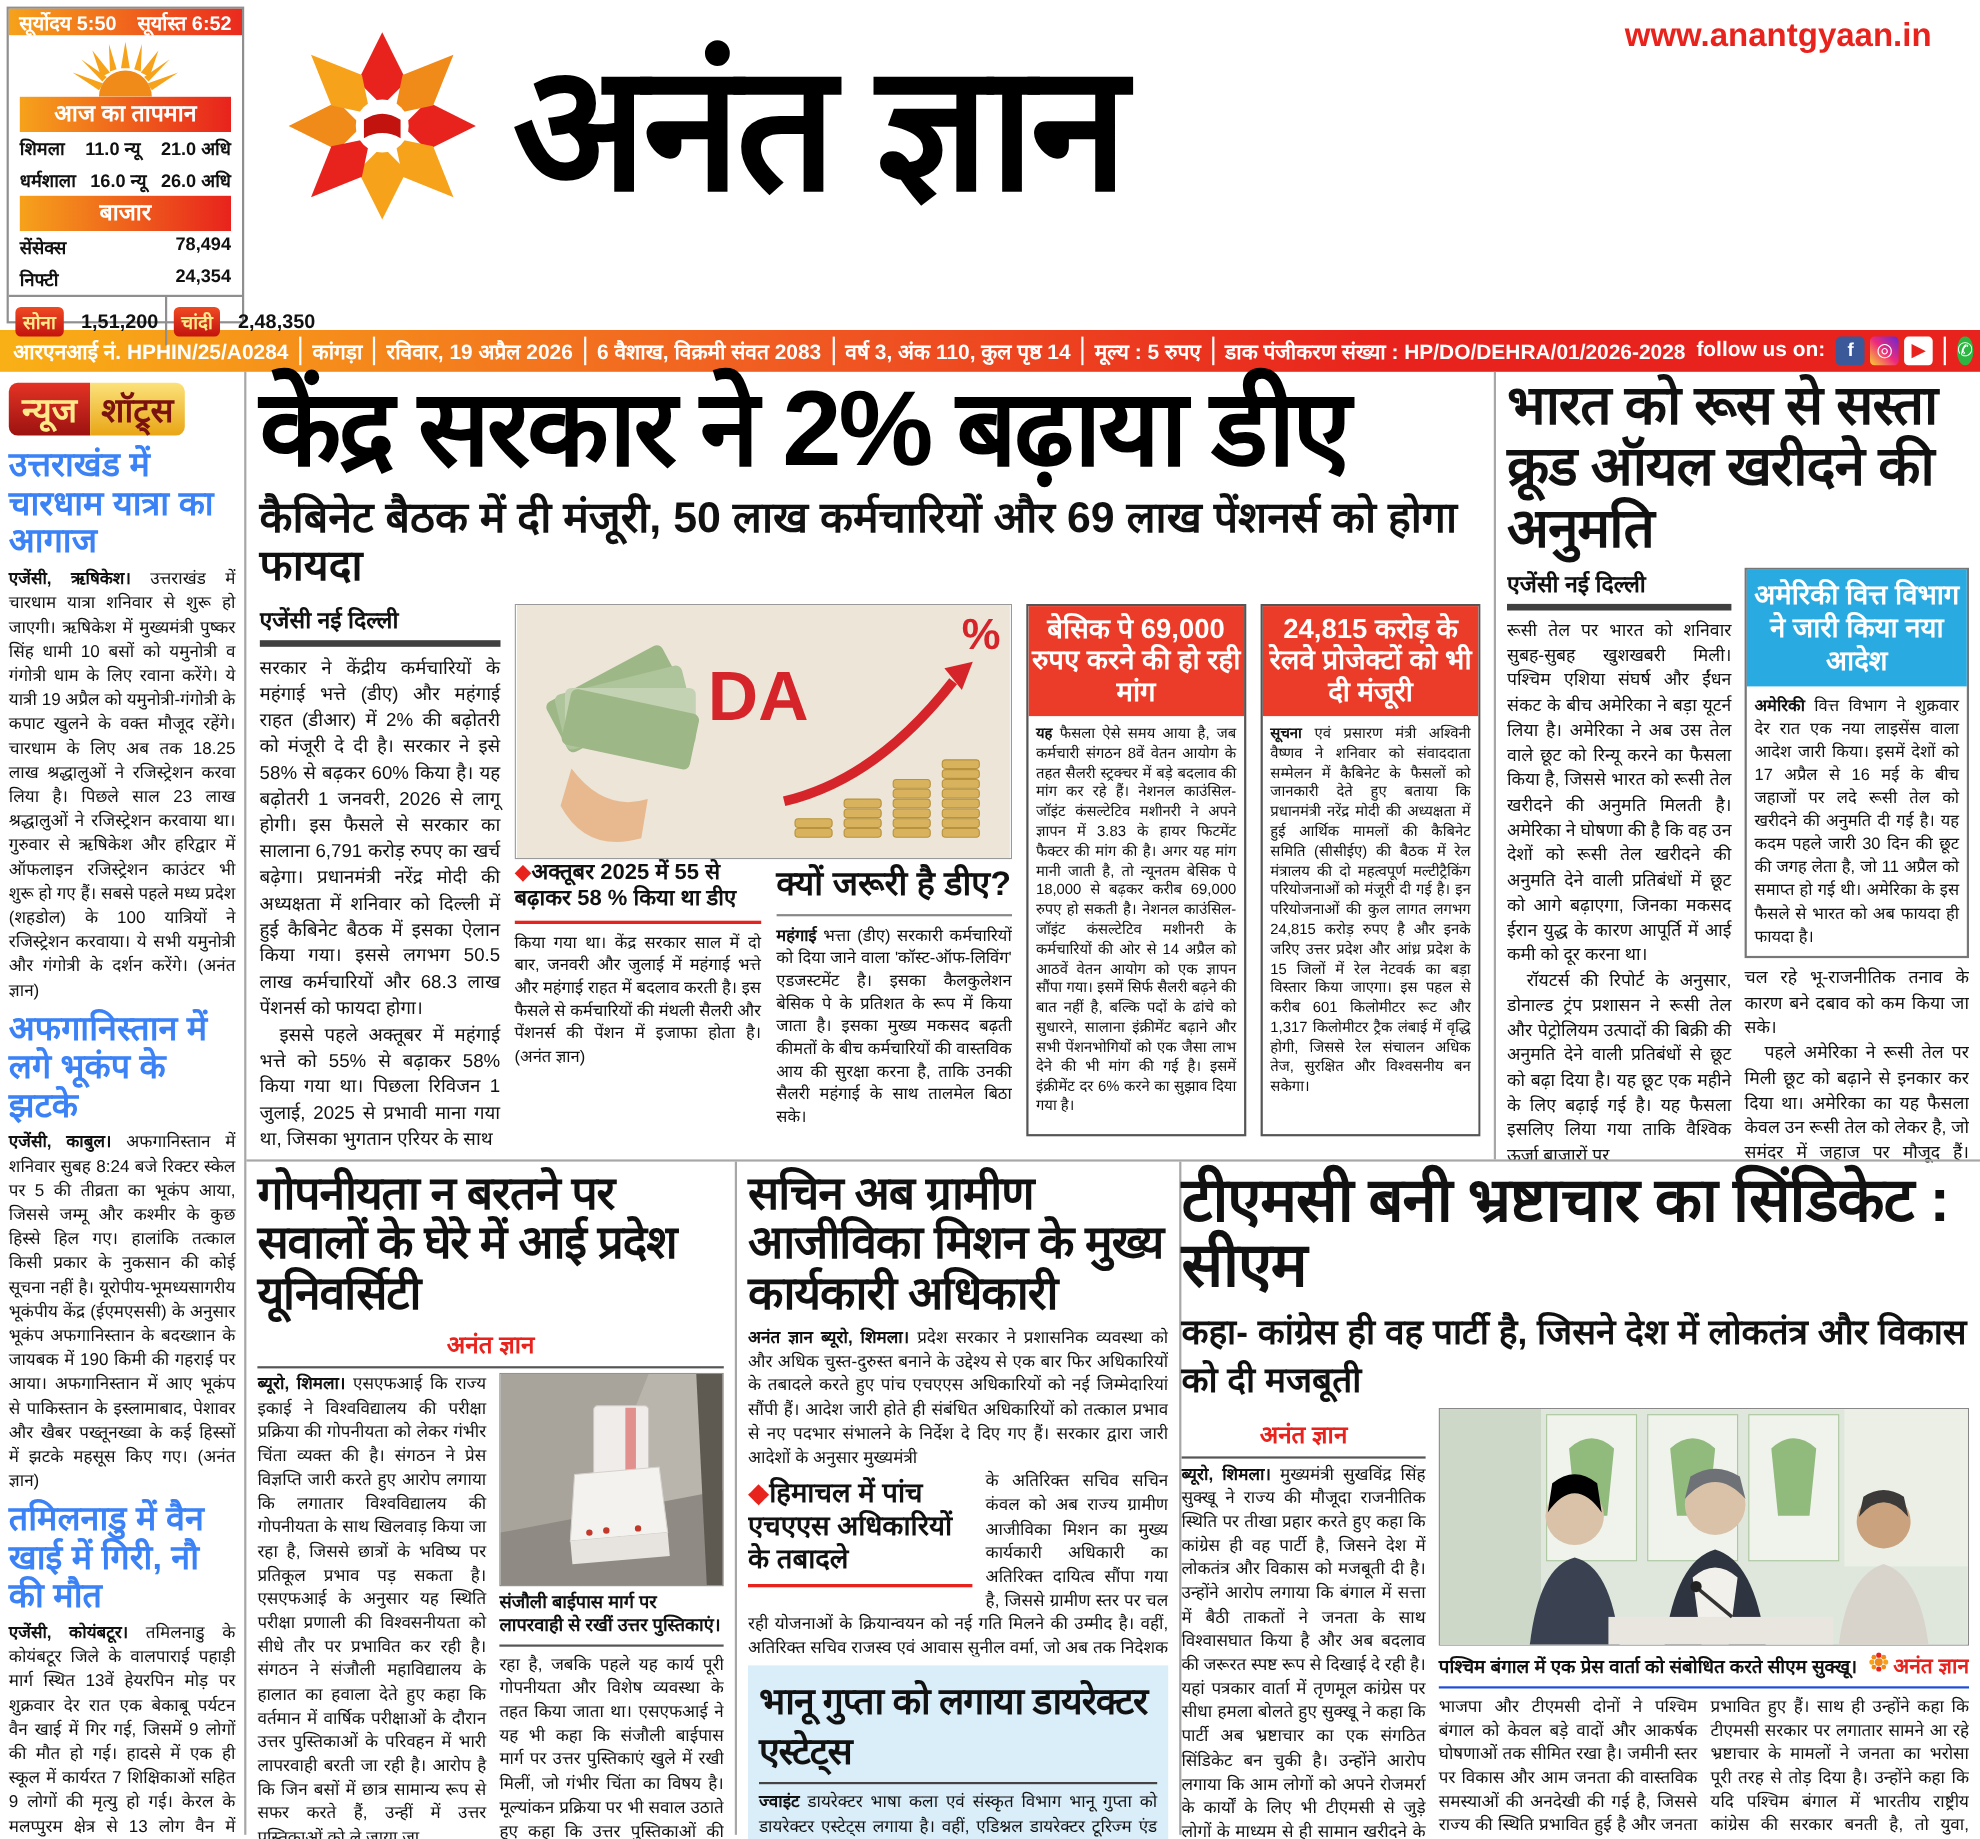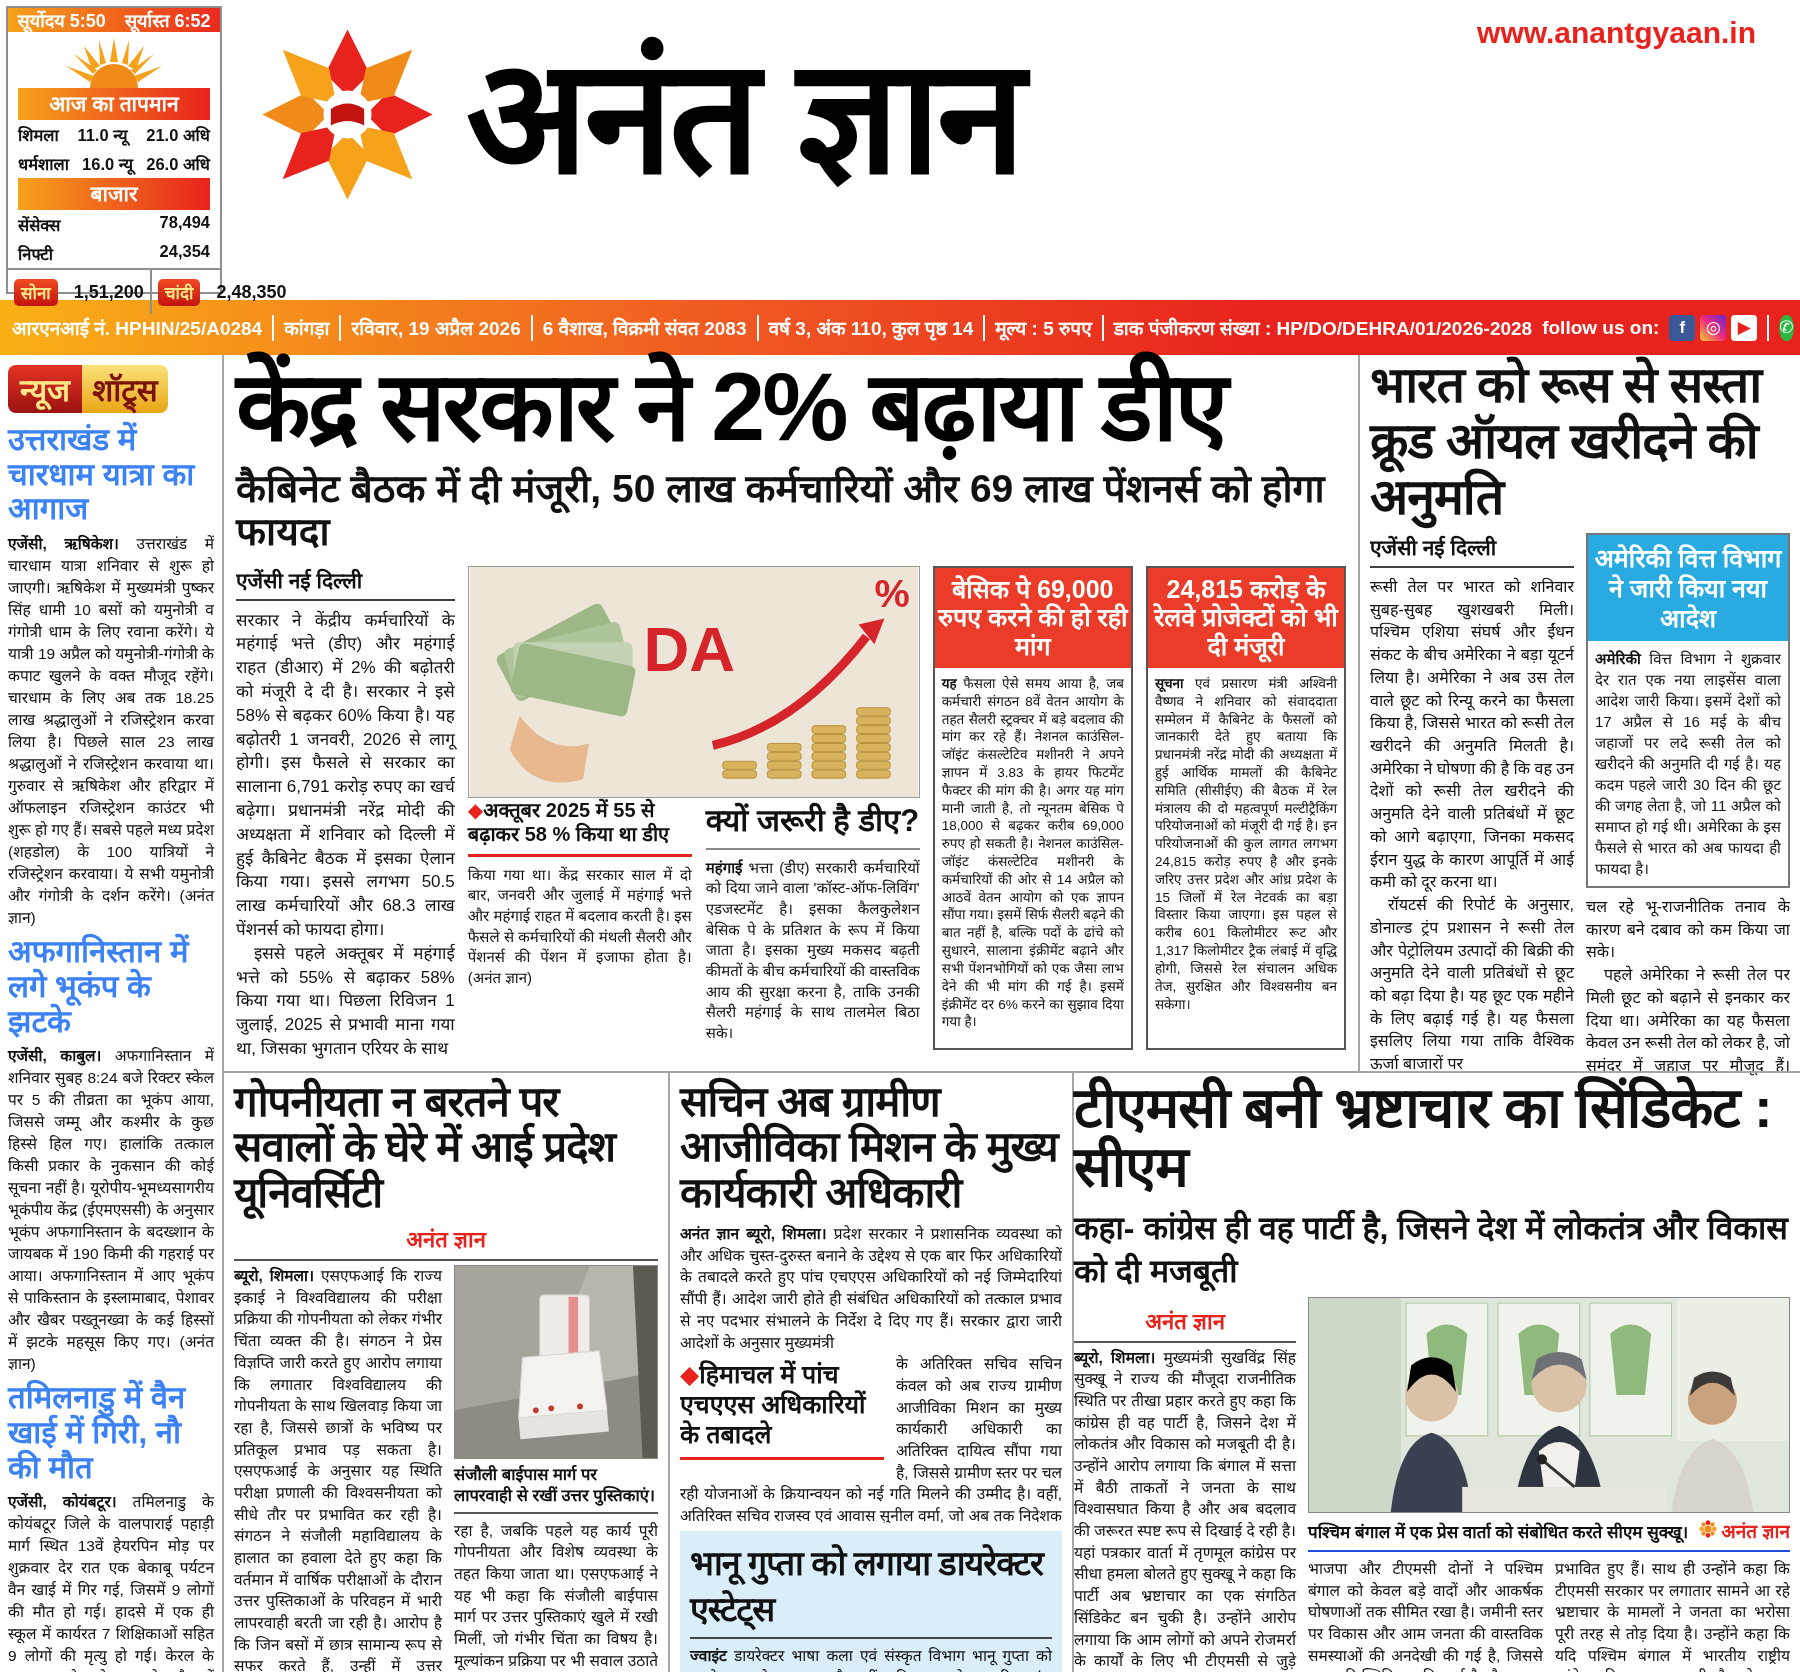--- a/index.html
+++ b/index.html
@@ -17,21 +17,21 @@
 .wb-gold { border-top:2px solid #8f8f8f; display:flex; height:46px; align-items:center; }
 .wb-gold .half { flex:1; display:flex; align-items:center; gap:16px; padding:0 6px; }
 .wb-gold .half + .half { border-left:2px solid #8f8f8f; height:100%; }
 .badge-red { background:linear-gradient(#f04a23,#c2130f); color:#ffe98a; border-radius:5px; padding:2px 7px; font-weight:bold; font-size:17px; }
 .wb-gold b { font-size:18px; }
 .masthead { position:absolute; left:255px; top:22px; display:flex; align-items:center; gap:26px; }
 .masthead-title { font-size:160px; font-weight:bold; letter-spacing:-4px; line-height:1.0; color:#000; }
 .website { position:absolute; right:44px; top:16px; color:#e8231d; font-weight:bold; font-size:30px; }
 
 
-.infobar { height:55px; background:linear-gradient(90deg,#f9b016,#f05a22 40%,#e8231d 70%); color:#fff; display:flex; align-items:center; padding:0 12px; font-size:19px; font-weight:bold; gap:10px; white-space:nowrap; }
+.infobar { height:38px; background:linear-gradient(90deg,#f9b016,#f05a22 40%,#e8231d 70%); color:#fff; display:flex; align-items:center; padding:0 12px; font-size:19px; font-weight:bold; gap:10px; white-space:nowrap; }
 .sep { width:2px; height:26px; background:#fff; flex:0 0 2px; }
 .social { display:flex; gap:5px; align-items:center; }
 .sicon { width:26px; height:26px; border-radius:4px; display:flex; align-items:center; justify-content:center; color:#fff; font-size:17px; font-weight:bold; }
 .fb { background:#3b5998; } .ig { background:linear-gradient(45deg,#f9ce34,#ee2a7b,#6228d7); }
 .yt { background:#fff; color:#e8231d; } .wa { background:#2bb741; border-radius:50%; }
 
 
 .content { display:flex; height:1330px; }
 .vline { border-right:2px solid #a7a7a7; }
 .shorts { width:224px; padding:8px 8px 0 8px; }
@@ -41,21 +41,21 @@
 .shorts h3 { font-size:31px; line-height:1.12; margin:6px 0 6px 0; color:#3b82f6; }
 .shorts p { font-size:15.5px; line-height:1.42; text-align:justify; margin-bottom:6px; }
 .lead { font-weight:bold; }
 
 .main-area { flex:1; display:flex; flex-direction:column; }
 .top-row { display:flex; height:716px; }
 .main-story { width:1136px; padding:2px 12px 0 12px; }
 .main-headline { font-size:97px; font-weight:bold; line-height:1.04; letter-spacing:-3px; color:#000; }
 .main-subhead { font-size:39px; font-weight:bold; margin-top:10px; line-height:1.1; }
 .main-body { display:flex; gap:13px; margin-top:12px; height:500px; overflow:hidden; }
-.byline { font-weight:bold; font-size:21px; border-bottom:2px solid #404040; padding-bottom:5px; margin-bottom:8px; }
+.byline { font-weight:bold; font-size:21px; border-bottom:6px solid #404040; padding-bottom:5px; margin-bottom:8px; }
 .m-col1 { width:232px; }
 .bodytext { font-size:17px; line-height:1.40; text-align:justify; }
 .indent { text-indent:18px; }
 .m-mid { width:452px; }
 .da-img { width:452px; height:232px; border:1px solid #999; display:block; }
 .mid-cols { display:flex; gap:14px; margin-top:0; }
 .mid-left { width:224px; }
 .mid-right { flex:1; }
 .caption-da { font-weight:bold; font-size:20px; line-height:1.2; border-bottom:3px solid #e8231d; padding-bottom:8px; margin-bottom:8px; }
 .red { color:#e8231d; }

